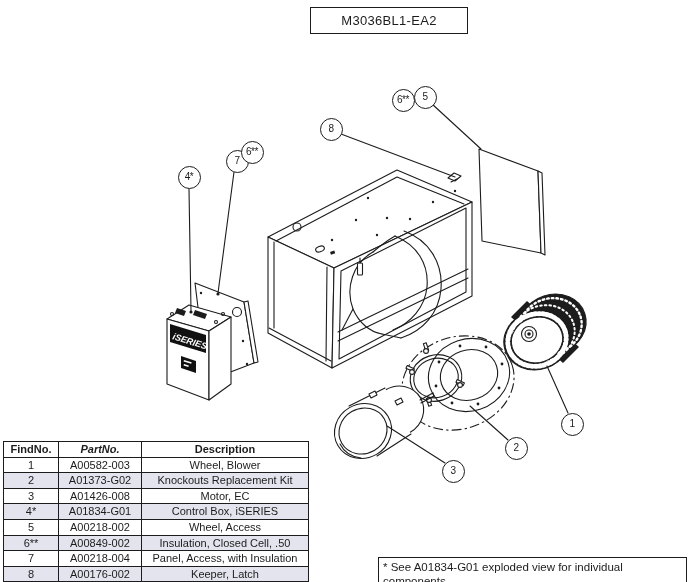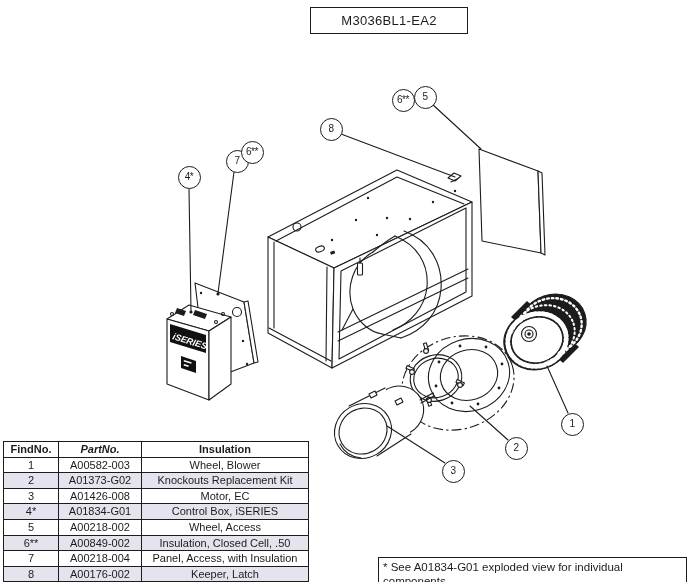--- a/index.html
+++ b/index.html
@@ -229,21 +229,21 @@
     </div>
   <div class="callout" style="left:441.5px; top:459.5px;">
       <span>3</span>
     </div>
 
   <table class="parts-table">
     <thead>
       <tr>
         <th class="col-find">FindNo.</th>
         <th class="col-part">PartNo.</th>
-        <th class="col-desc">Insulation</th>
+        <th class="col-desc">Description</th>
       </tr>
     </thead>
     <tbody>
       <tr>
         <td>1</td>
         <td>A00582-003</td>
         <td>Wheel, Blower</td>
       </tr>
       <tr class="alt">
         <td>2</td>

